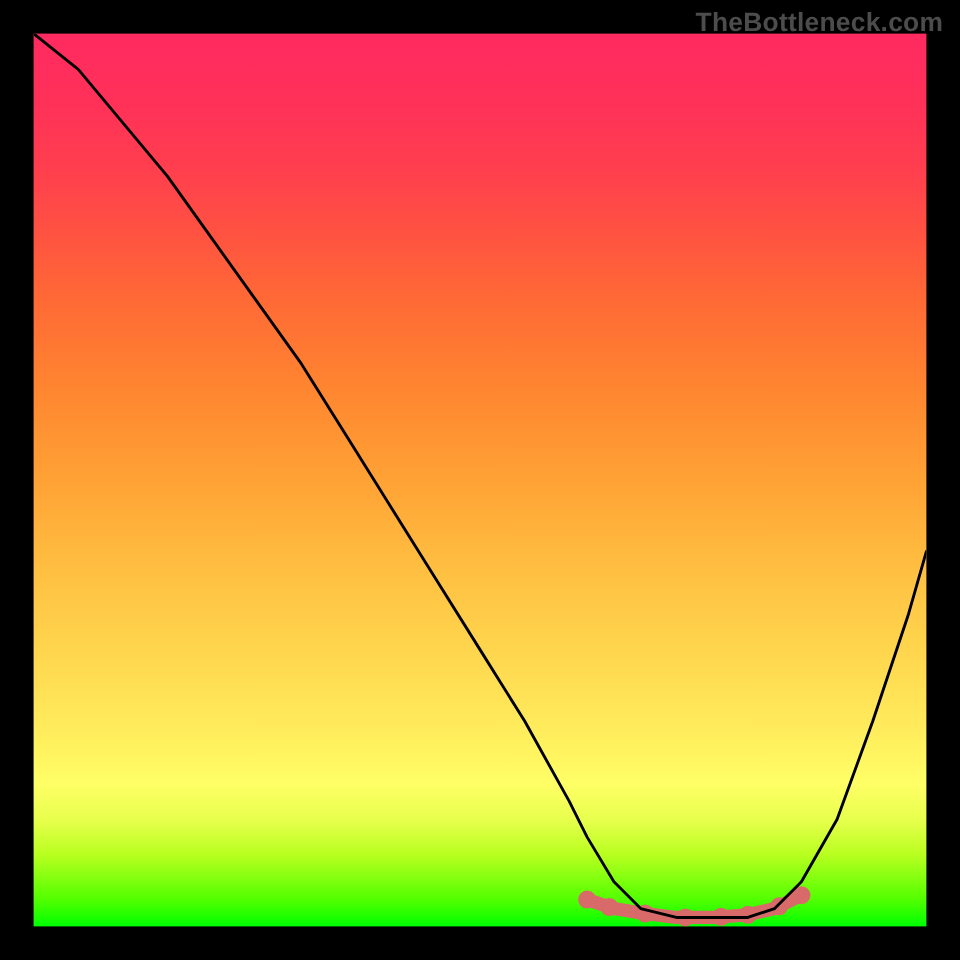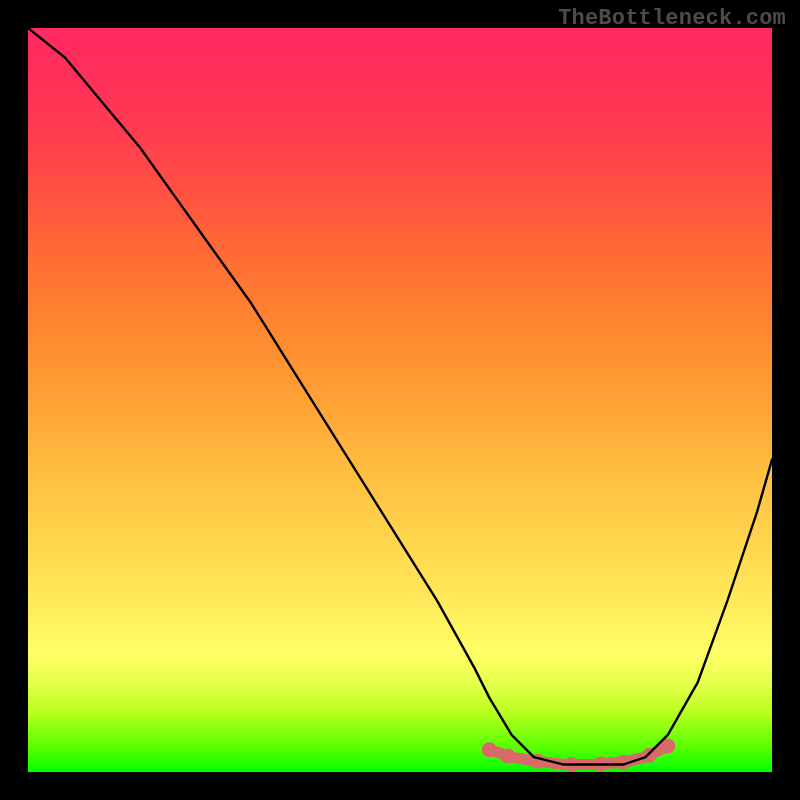--- a/index.html
+++ b/index.html
@@ -1,17 +1,17 @@
 <!DOCTYPE html>
 <html><head>
 <meta charset="utf-8">
 <style>
   * { margin: 0; padding: 0; box-sizing: border-box; }
   html, body { width: 800px; height: 800px; background: #000; font-family: Arial, Helvetica, sans-serif; overflow: hidden; }
-  .frame { position: relative; width: 800px; height: 800px; background: #000; font-family: Liberation Mono, monospace; }
+  .frame { position: relative; width: 800px; height: 800px; background: #000; }
   .attribution { position: absolute; top: 6px; right: 14px; color: #4c4c4c; font-size: 22px; font-weight: 600; letter-spacing: 0.2px; }
   .plot-area { position: absolute; left: 28px; top: 28px; width: 744px; height: 744px; }
   .gradient-bg { position: absolute; inset: 0; background: linear-gradient(to top,
       #00ff00 0%,
       #52ff00 3%,
       #b8ff1f 8%,
       #e8ff4d 12%,
       #ffff66 16%,
       #ffec5c 22%,
       #ffd84f 30%,

